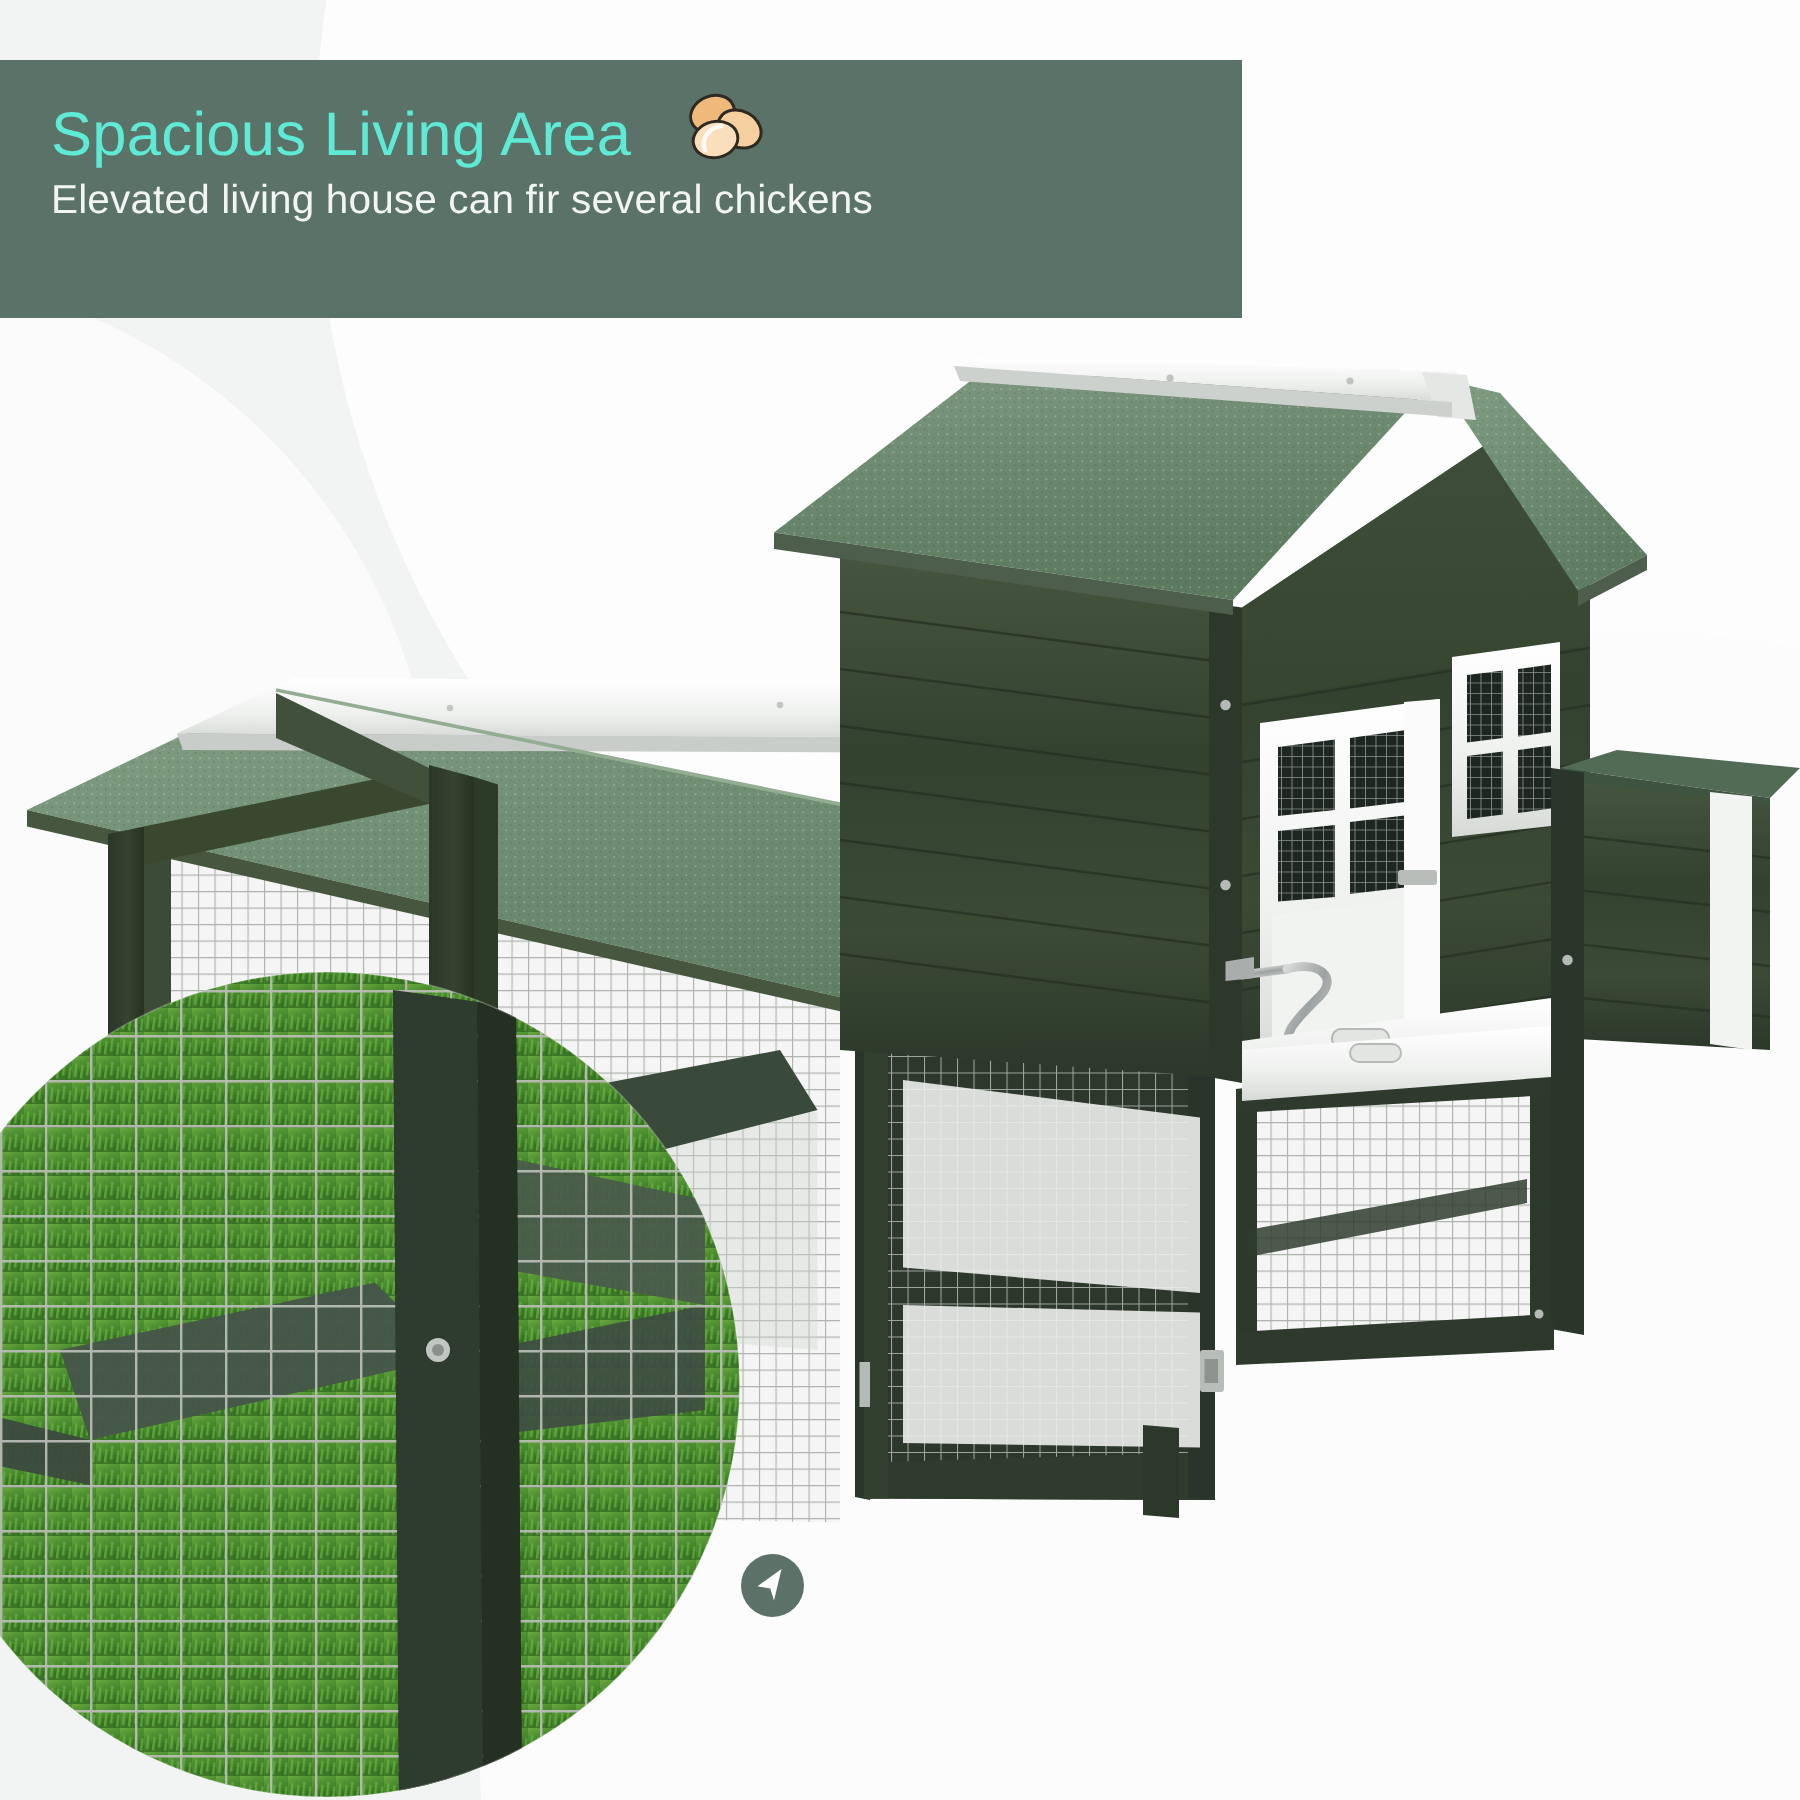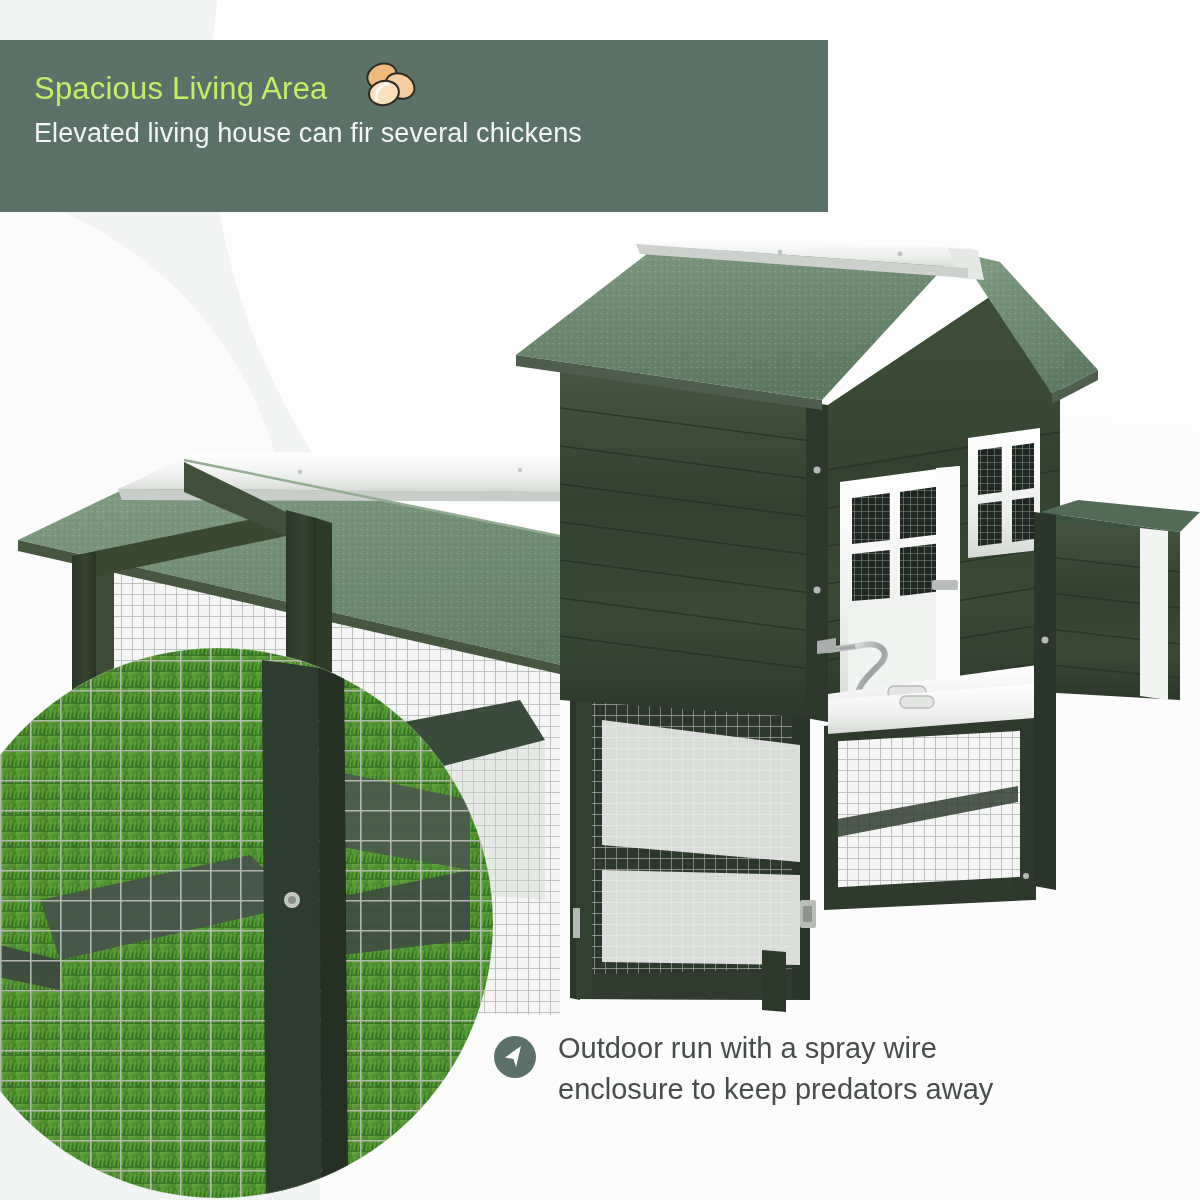--- a/index.html
+++ b/index.html
@@ -52,23 +52,23 @@
   
   #banner {
     position: absolute;
     left: 0; top: 40px;
     width: 828px; height: 172px;
     background: #5b7268;
     z-index: 20;
     padding: 24px 0 0 34px;
   }
   #banner-title {
-    font-size: 31px;
+    font-size: 41px;
     font-weight: 400;
-    color: #bef264;
+    color: #5eead4;
     letter-spacing: 0.2px;
     display: inline-block;
     vertical-align: middle;
   }
   #egg-icon {
     display: inline-block;
     vertical-align: middle;
     margin-left: 28px;
     position: relative;
     top: -4px;
@@ -421,17 +421,15 @@
     </span>
     <div id="banner-sub">Elevated living house can fir several chickens</div>
   </div>
 
   <div id="caption">
     <div id="caption-badge">
       <svg width="42" height="42" viewBox="0 0 42 42">
         <path d="M27 10 L11 21.5 L19.5 23 L22 31 Z" fill="#ffffff"></path>
       </svg>
     </div>
-    <div id="caption-text">Outdoor run with a spray wire
-enclosure to keep predators away</div>
   </div>
 
 </div>
 
 </body></html>

